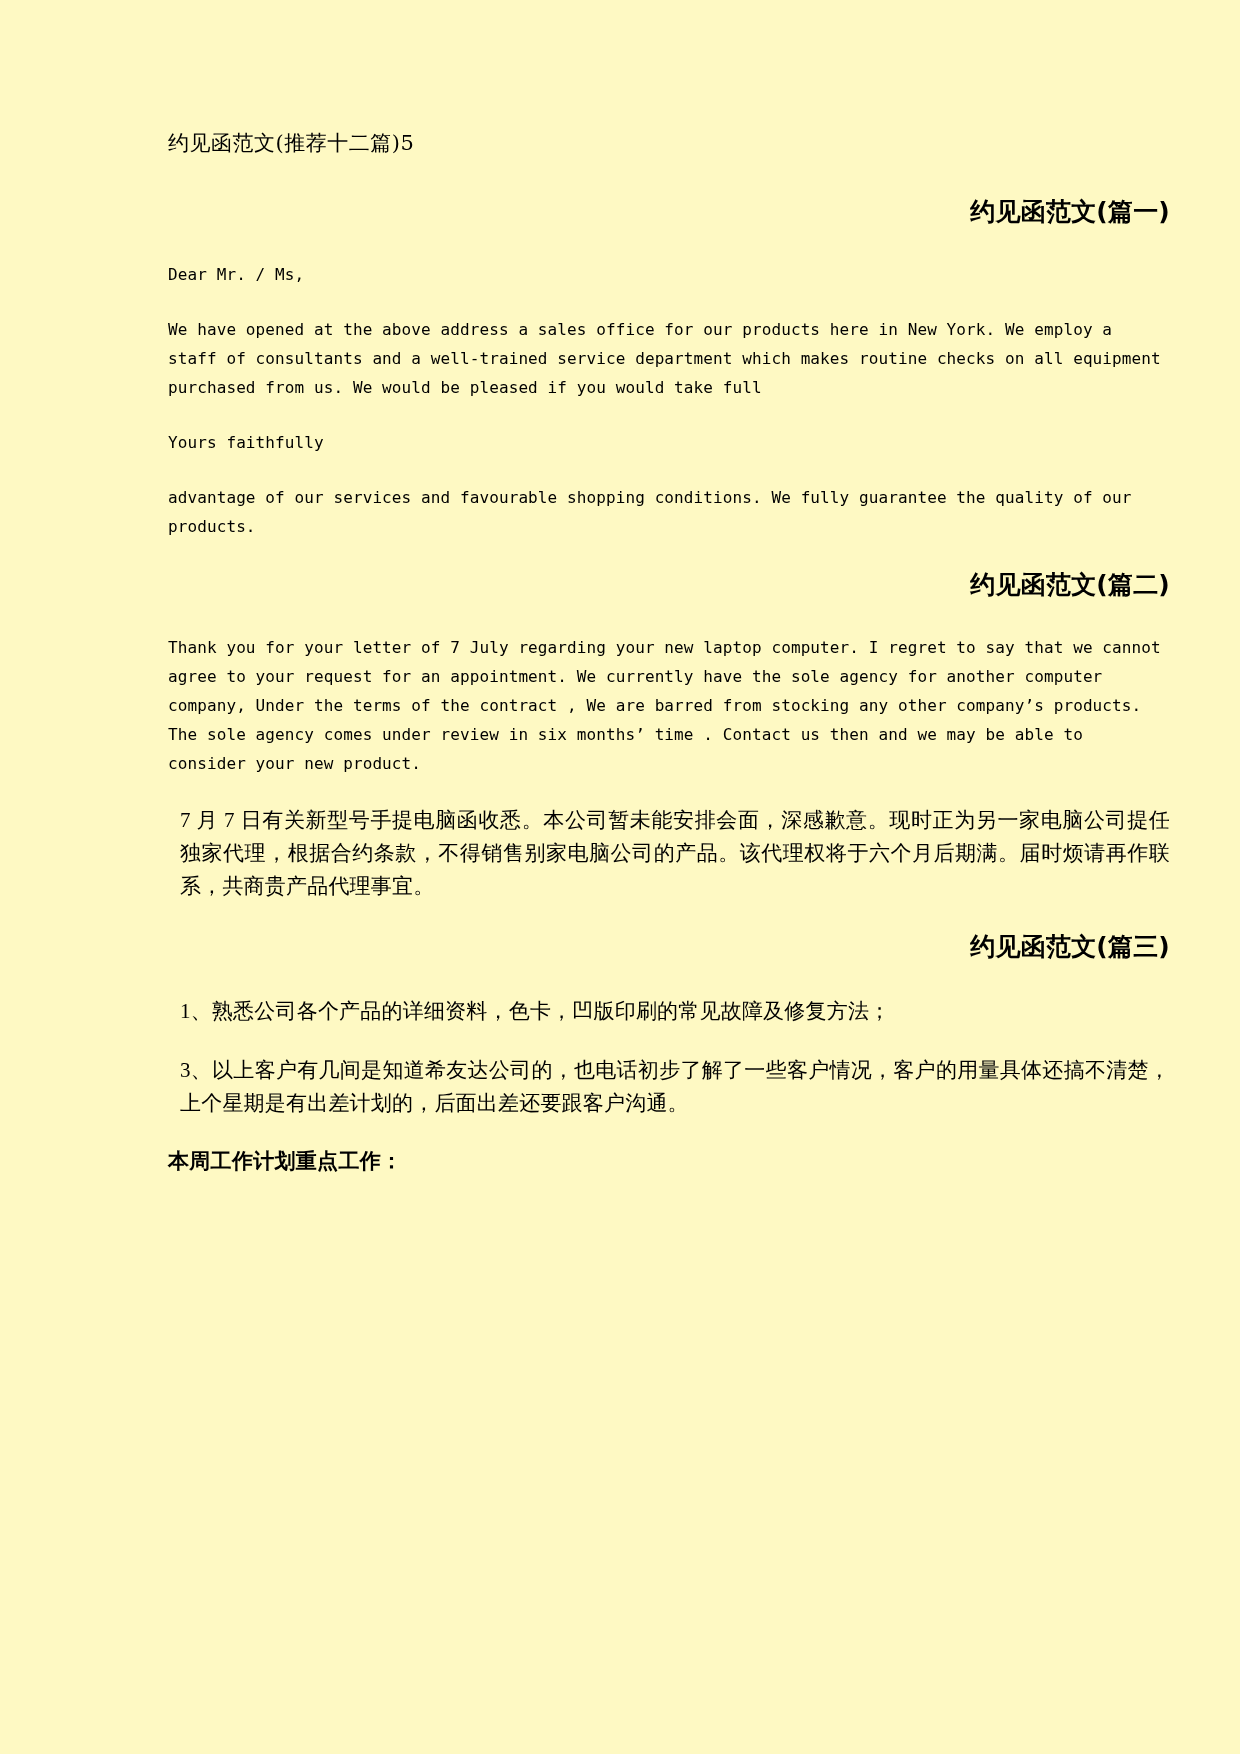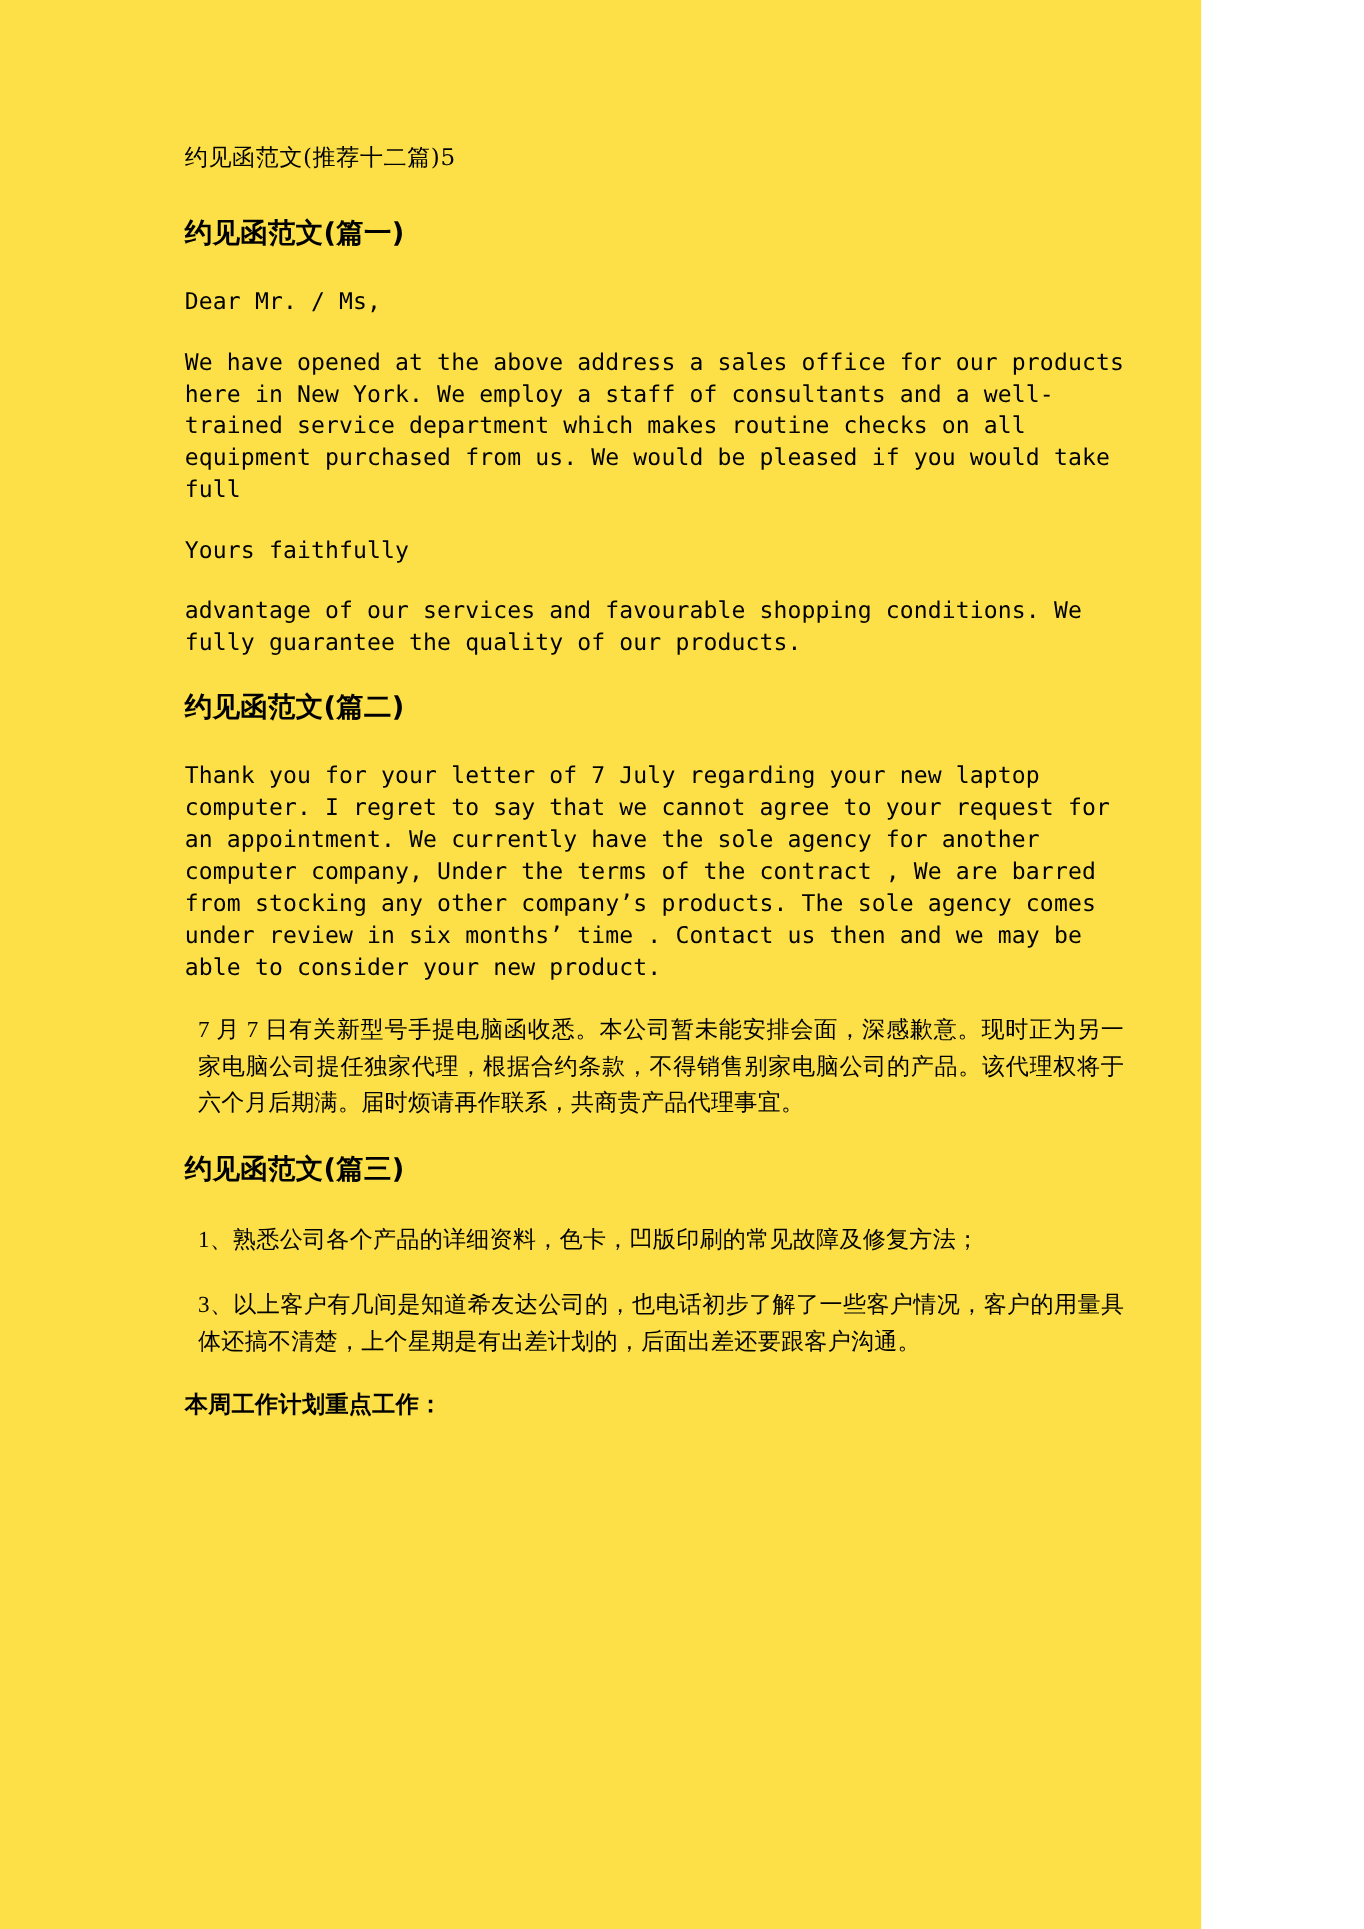--- a/index.html
+++ b/index.html
@@ -9,44 +9,45 @@
   }
   body {
     width: 1240px;
     height: 1754px;
     font-family: "Liberation Serif", "DejaVu Serif", serif;
     color: #000000;
     -webkit-font-smoothing: antialiased;
   }
   .page {
     position: relative;
-    width: 1092px;
+    width: 1240px;
     height: 1754px;
-    background: #fde047;
+    background: #fef9c3;
     box-sizing: border-box;
     padding: 128px 70px 0 168px;
   }
   .doc-title {
     font-family: "DejaVu Serif", "Liberation Serif", serif;
     font-size: 21px;
     line-height: 1.5;
     margin: 0 0 34px 0;
     letter-spacing: 0.5px;
   }
   h2.section-heading {
     font-family: "DejaVu Sans", "Liberation Sans", sans-serif;
     font-size: 25px;
     font-weight: 700;
     line-height: 1.45;
     margin: 0 0 30px 0;
     letter-spacing: 0.2px;
+    text-align: right;
   }
   .en-para {
     font-family: "DejaVu Sans Mono", "Liberation Mono", monospace;
-    font-size: 21px;
+    font-size: 16px;
     line-height: 29px;
     margin: 0 0 26px 0;
     letter-spacing: 0.1px;
     white-space: pre-wrap;
   }
   .cn-para {
     font-family: Liberation Serif, serif;
     font-size: 21px;
     line-height: 33px;
     margin: 0 0 26px 12px;

